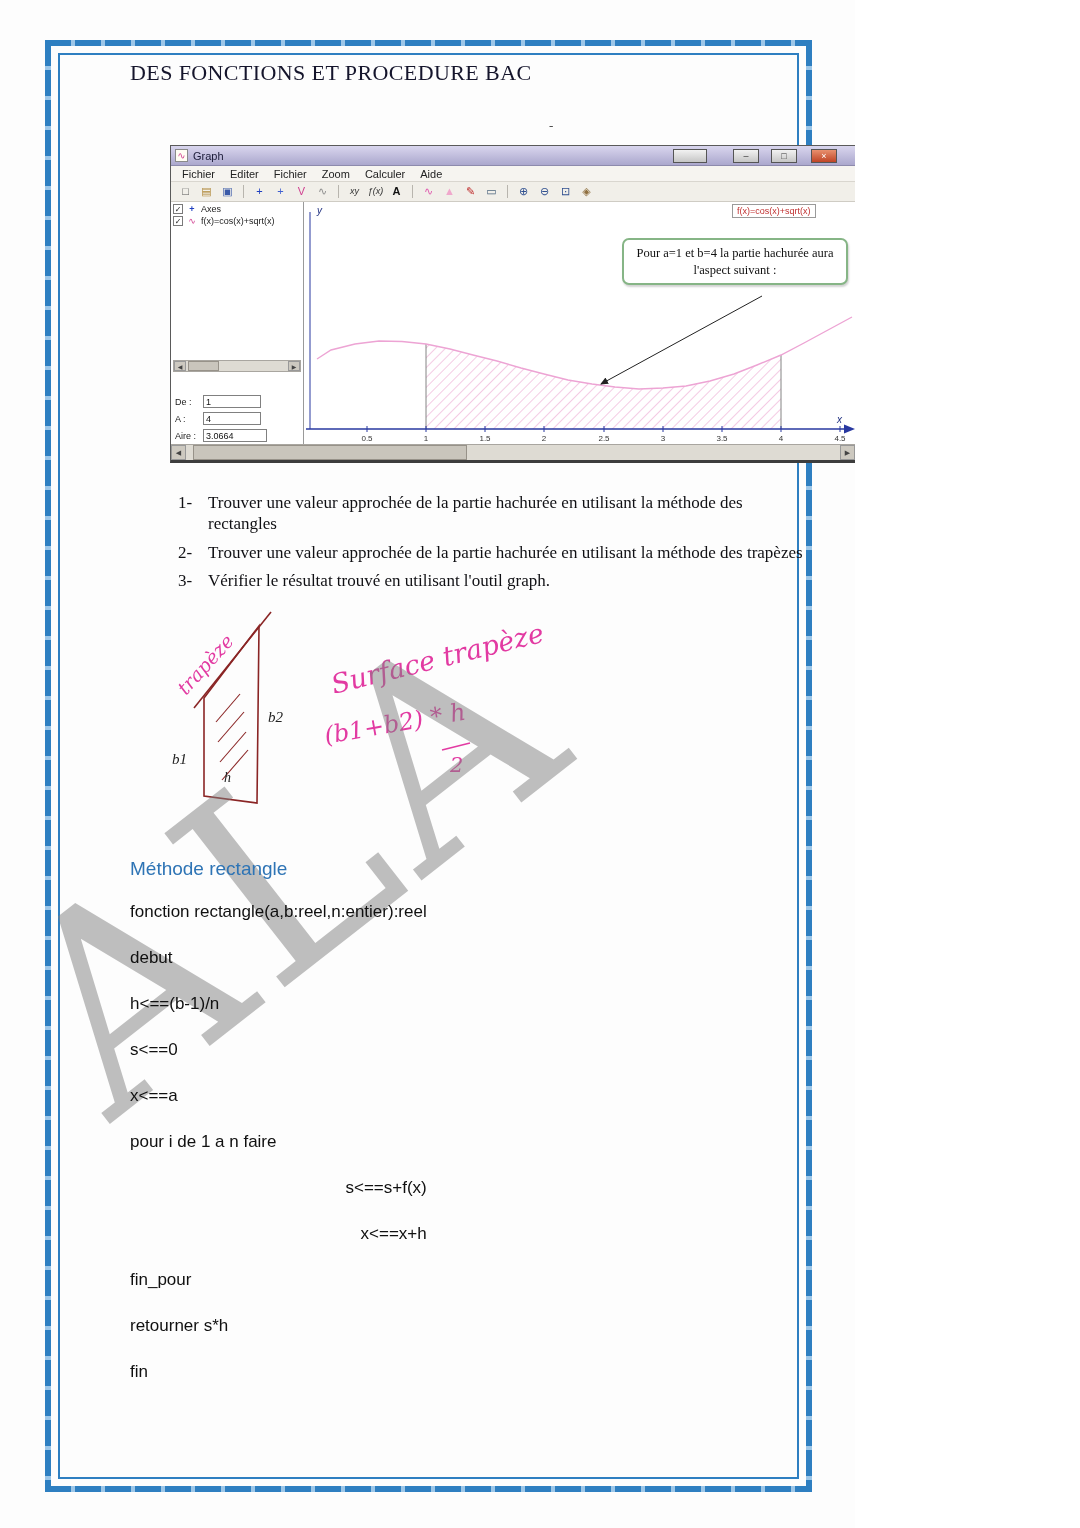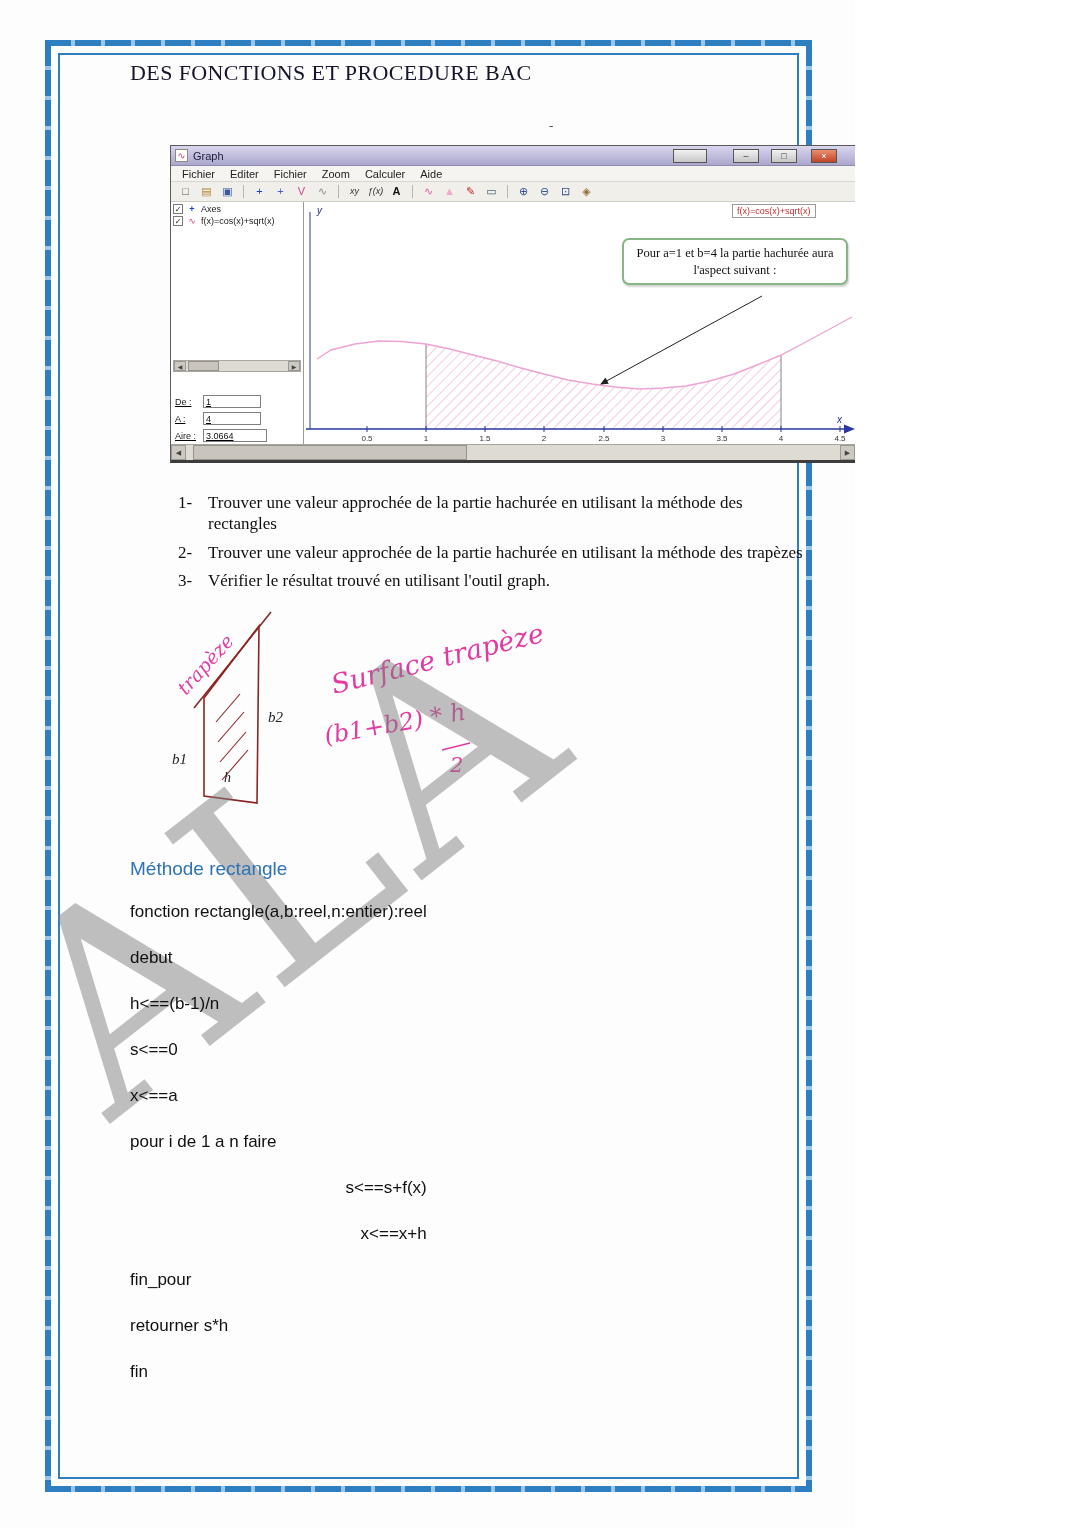--- a/index.html
+++ b/index.html
@@ -66,21 +66,21 @@
 
   .panel-scroll { position:absolute; top:158px; left:2px; right:2px; height:12px;
                   background:#dedbd3; border:1px solid #a9a6a0; display:flex; align-items:stretch; }
   .scroll-btn { flex:none; width:12px; font-size:6px; line-height:10px; text-align:center;
                 background:#cdc9c0; border:1px solid #999; color:#444; }
   .scroll-track { flex:1; position:relative; }
   .scroll-thumb { position:absolute; top:0; bottom:0; left:2%; width:30%;
                   background:#c9c5bc; border:1px solid #979289; }
 
   .panel-fields { position:absolute; left:0; right:0; bottom:2px; }
-  .field-row { display:flex; align-items:center; margin:4px 4px 0 4px;text-decoration:underline; }
+  .field-row { display:flex; align-items:center; margin:4px 4px 0 4px; }
   .field-label { flex:none; width:28px; color:#222; }
   .field-input { flex:none; width:58px; height:13px; border:1px solid #808080; background:#fff;
                  font-size:9px; font-family:"Liberation Sans",sans-serif; padding:0 2px; color:#111; }
   .field-input.wide { width:64px; }
 
   .gw-plot { flex:1; background:#ffffff; position:relative; }
   .plot-svg { position:absolute; inset:0; width:100%; height:100%; }
 
   .callout { position:absolute; left:318px; top:36px; width:226px; background:#ffffff;
              border:2px solid #86b586; border-radius:7px; padding:5px 8px; text-align:center;

